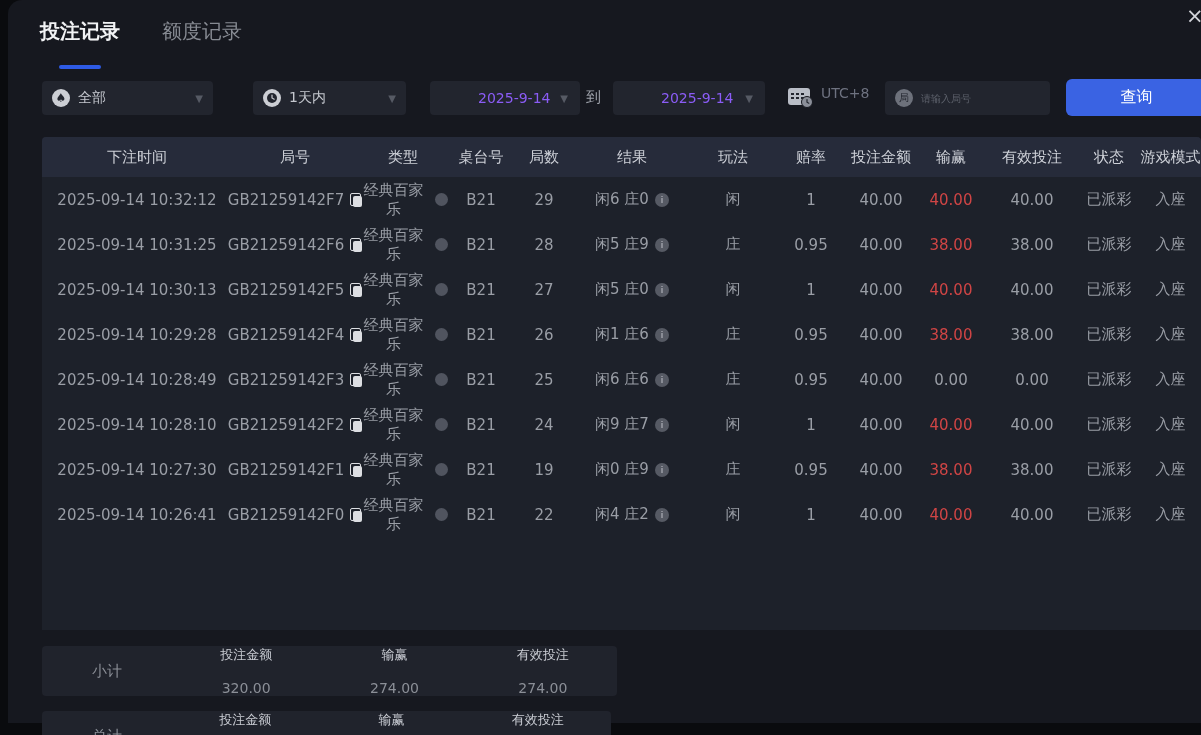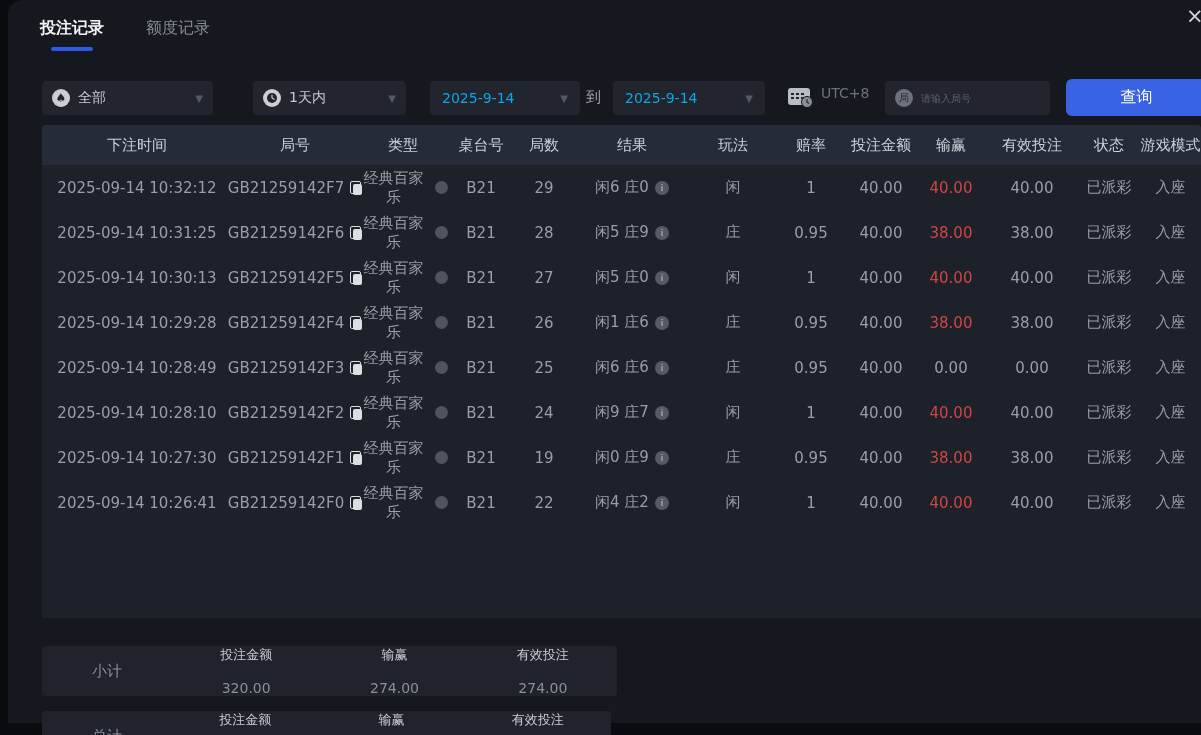--- a/index.html
+++ b/index.html
@@ -4,46 +4,46 @@
 <style>
   * { margin:0; padding:0; box-sizing:border-box; }
   body { background:#000; font-family:"DejaVu Sans","Liberation Sans",sans-serif; }
   .screen { position:relative; width:1201px; height:735px; background:#0a0b0e; overflow:hidden; }
   .dialog { position:absolute; left:8px; top:0; right:0; bottom:12px; background:#16181f; border-top-left-radius:14px; }
 
   .close-x { position:absolute; left:1186px; top:4px; font-size:21px; color:#d3d5da; cursor:pointer; z-index:5; }
 
   
   .tabs { position:absolute; left:40px; top:18px; display:flex; gap:42px; }
-  .tab { font-size:16px; color:#878b93; cursor:pointer; position:relative; padding-bottom:12px; }
+  .tab { font-size:20px; color:#878b93; cursor:pointer; position:relative; padding-bottom:24px; }
   .tab.active { color:#f2f3f5; font-weight:bold; }
   .tab.active .underline { position:absolute; left:50%; transform:translateX(-50%); bottom:0; width:42px; height:4px; border-radius:2px; background:#2e5be5; }
 
   
   .filters { position:absolute; left:0; top:81px; width:1201px; height:34px; }
   .ctrl { position:absolute; top:0; height:34px; background:#22252e; border-radius:4px; display:flex; align-items:center; color:#c4c7ce; font-size:14px; }
   .sel-1 { left:42px; width:171px; padding:0 10px; }
   .sel-2 { left:253px; width:153px; padding:4px 10px; }
   .date-1 { left:430px; width:150px; padding:0 12px; }
   .date-2 { left:613px; width:152px; padding:0 12px; }
-  .date-txt { color:#0ea5e9; }
+  .date-txt { color:#8b5cf6;margin-left:36px; }
   .to-label { position:absolute; left:586px; top:7px; color:#9fa3ab; font-size:15px; }
   .arrow { margin-left:auto; font-size:10px; color:#565a64; }
   .circle-badge { width:18px; height:18px; border-radius:50%; background:#ccced4; color:#22252e; display:flex; align-items:center; justify-content:center; margin-right:8px; flex:none; }
   .circle-badge.spade { font-size:12px; }
   .tz-wrap { position:absolute; left:787px; top:4px; display:flex; align-items:flex-start; gap:8px; }
   .tz-label { color:#6e7280; font-size:14px; }
   .round-input-wrap { left:885px; width:165px; padding:0 10px; gap:8px; }
   .round-input-wrap input { background:transparent; border:none; outline:none; color:#c4c7ce; font-size:10px; width:100%; font-family:Liberation Serif, serif; }
   .round-input-wrap input::placeholder { color:#5c606a; }
   .badge-dark { width:18px; height:18px; border-radius:50%; background:#6d717b; color:#22252e; font-size:10px; display:flex; align-items:center; justify-content:center; flex:none; }
   .search-btn { position:absolute; left:1066px; top:-2px; width:141px; height:37px; background:#3a63e3; border:none; border-radius:6px; color:#fff; font-size:16px; cursor:pointer; font-family:inherit; }
 
   
-  .table-card { position:absolute; left:42px; top:125px; width:1159px; height:493px; background:#1d212a; border-radius:4px 4px 0 0; overflow:hidden; }
+  .table-card { position:absolute; left:42px; top:137px; width:1159px; height:493px; background:#1d212a; border-radius:4px 4px 0 0; overflow:hidden; }
   .thead { display:flex; height:40px; background:#262b3a; align-items:center; }
   .th { font-size:15px; color:#ced1d8; text-align:center; flex:none; }
   .tr { display:flex; height:45px; align-items:center; }
   .td { font-size:15px; color:#9a9ea6; text-align:center; flex:none; display:flex; align-items:center; justify-content:center; gap:6px; }
   .c1{width:190px}.c2{width:126px}.c3{width:90px}.c4{width:66px}.c5{width:60px}.c6{width:116px}.c7{width:86px}.c8{width:70px}.c9{width:70px}.c10{width:70px}.c11{width:92px}.c12{width:62px}.c13{width:61px}
   .td.red, .red { color:#d04545; }
 
   .copy-icon { width:12px; height:14px; position:relative; display:inline-block; cursor:pointer; flex:none; }
   .copy-icon::before { content:""; position:absolute; left:0; top:0; width:9px; height:11px; border:1px solid #dcdee2; border-radius:2px; }
   .copy-icon::after { content:""; position:absolute; left:3px; top:3px; width:9px; height:11px; background:#dcdee2; border-radius:2px; }

